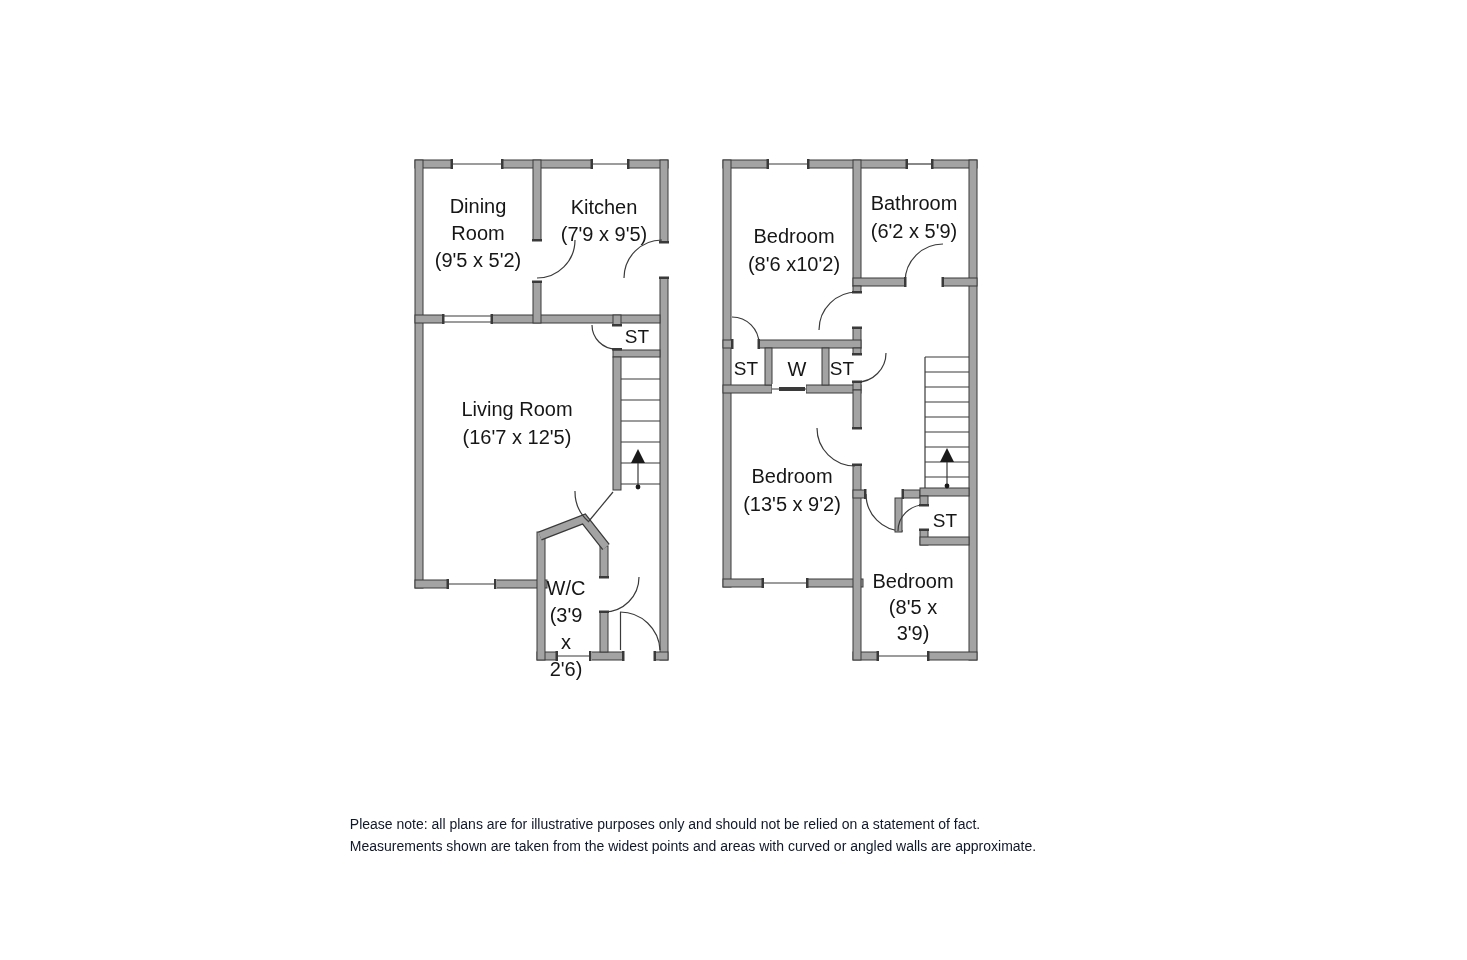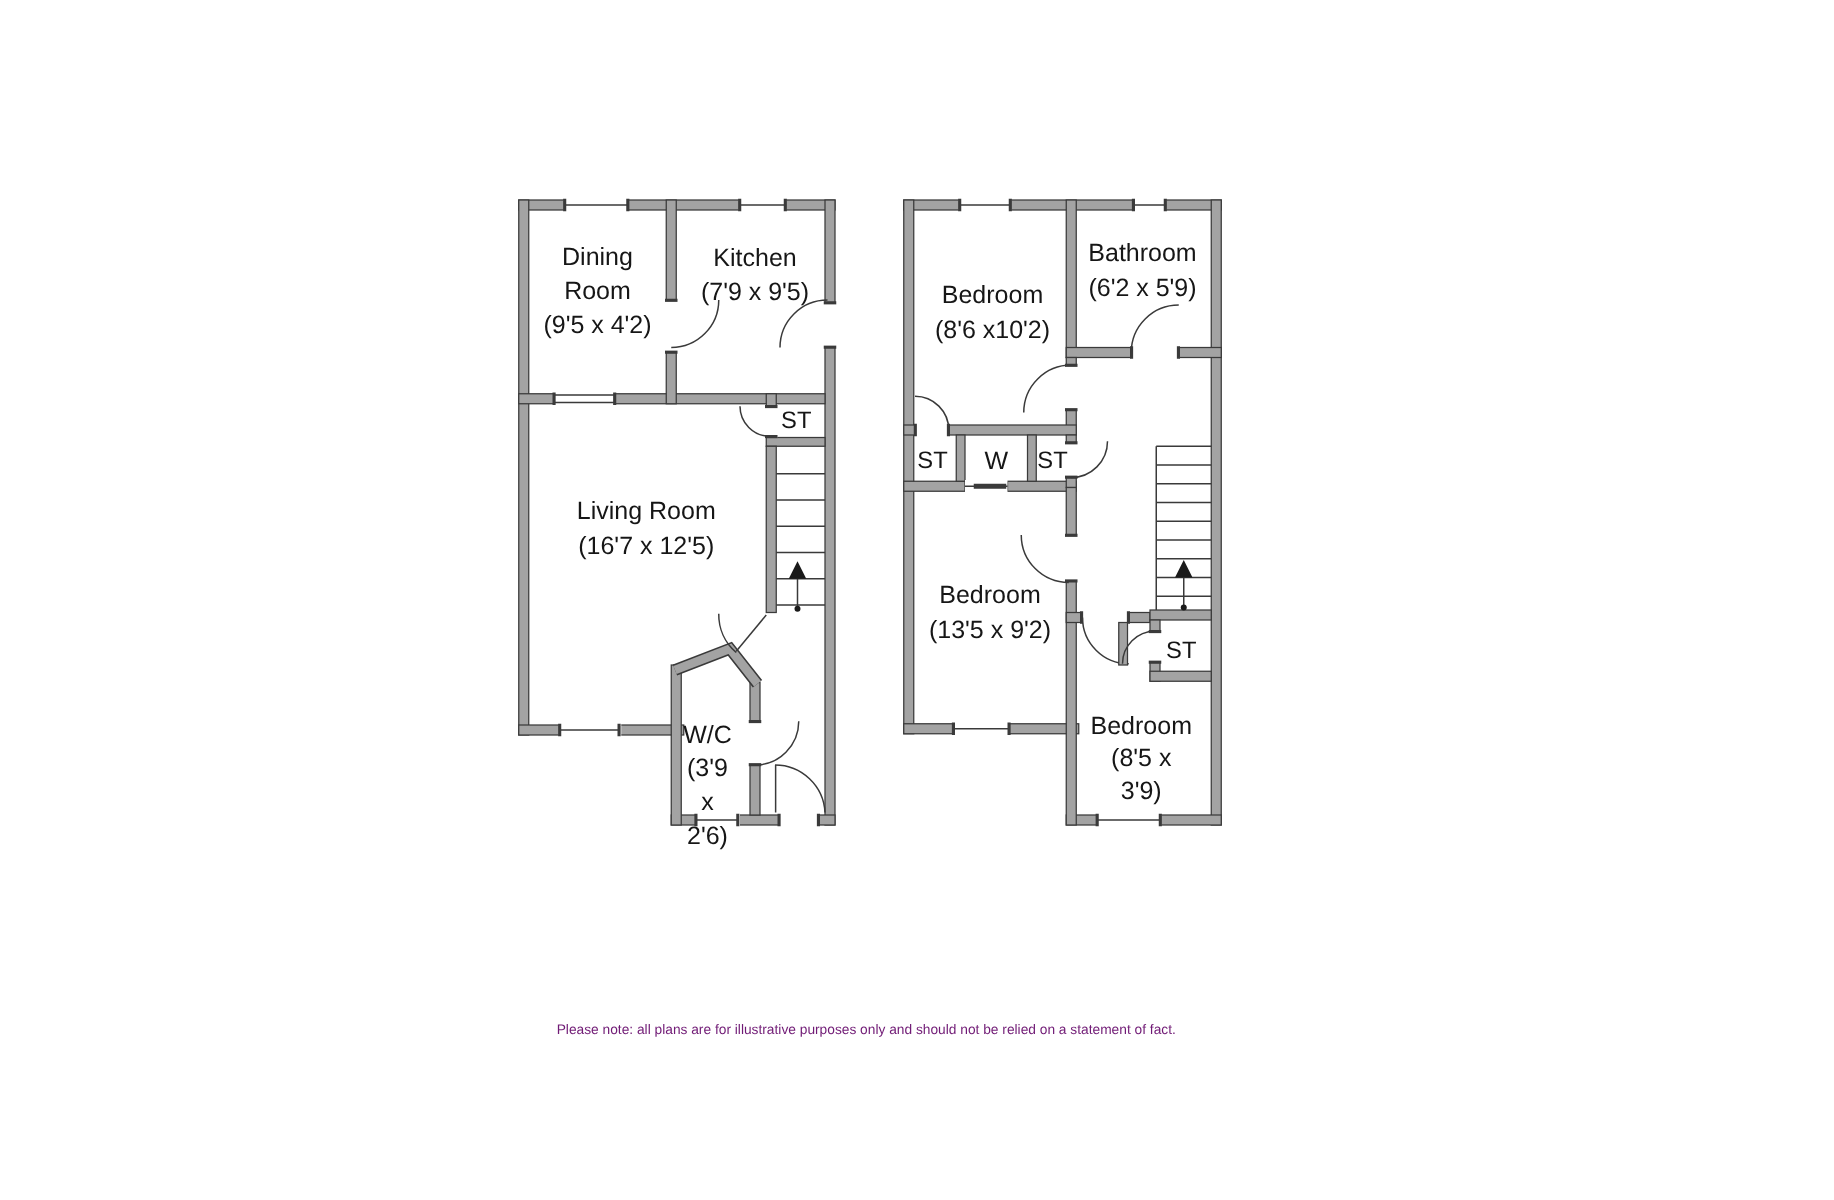--- a/index.html
+++ b/index.html
@@ -13,21 +13,21 @@
   .arc{stroke:#3a3a3a;stroke-width:1.2;fill:none;}
   .outl{stroke:#3a3a3a;stroke-width:9.5;fill:none;stroke-linejoin:miter;}
   .fillw{stroke:#a3a3a3;stroke-width:7;fill:none;stroke-linejoin:miter;}
   .ah{fill:#1a1a1a;}
   .room-label{position:absolute;transform:translateX(-50%);text-align:center;
               font-size:20px;line-height:27px;white-space:nowrap;}
   .room-label.sm{font-size:19px;line-height:22px;}
   .room-label.lh28{line-height:28px;}
   .room-label.lh26{line-height:26px;}
   .footer{position:absolute;left:693px;top:813px;transform:translateX(-50%);
-          text-align:left;font-size:11px;line-height:22px;white-space:nowrap;color:#701a75;}
+          text-align:left;font-size:14px;line-height:22px;white-space:nowrap;color:#0f172a;}
 </style>
 </head>
 <body>
 
 <div class="canvas">
 
   <svg width="1467" height="960" viewBox="0 0 1467 960">
 
     <g>
       <g>
@@ -250,21 +250,21 @@
           <polygon class="ah" points="940,462 954,462 947,448"></polygon>
           <circle class="ah" cx="947" cy="486" r="2.4"></circle>
         </g>
       </g>
     </g>
   </svg>
 
   <div class="room-label" style="left:478px;top:193px;">
     <div>Dining</div>
     <div>Room</div>
-    <div>(9'5 x 4'2)</div>
+    <div>(9'5 x 5'2)</div>
   </div>
   <div class="room-label" style="left:604px;top:194px;">
     <div>Kitchen</div>
     <div>(7'9 x 9'5)</div>
   </div>
   <div class="room-label sm" style="left:637px;top:326px;">
     <div>ST</div>
   </div>
   <div class="room-label lh28" style="left:517px;top:395px;">
     <div>Living Room</div>
@@ -302,15 +302,16 @@
     <div>ST</div>
   </div>
   <div class="room-label lh26" style="left:913px;top:568px;">
     <div>Bedroom</div>
     <div>(8'5 x</div>
     <div>3'9)</div>
   </div>
 
   <div class="footer">
     <div>Please note: all plans are for illustrative purposes only and should not be relied on a statement of fact.</div>
+    <div>Measurements shown are taken from the widest points and areas with curved or angled walls are approximate.</div>
   </div>
 
 </div>
 
 </body></html>

